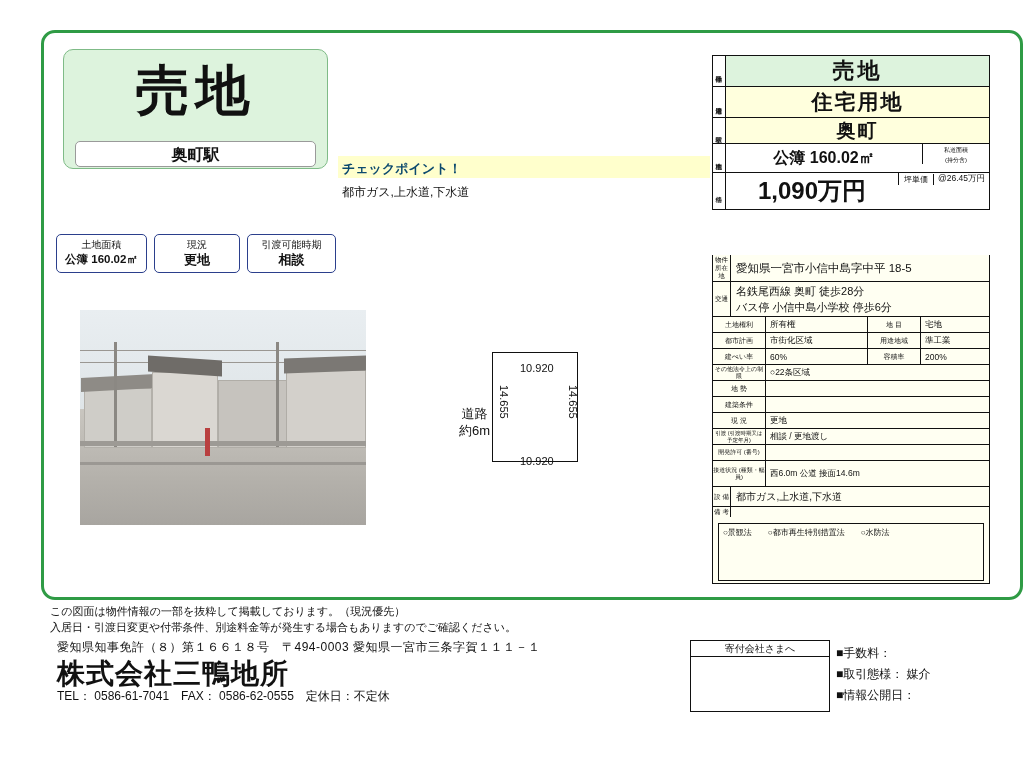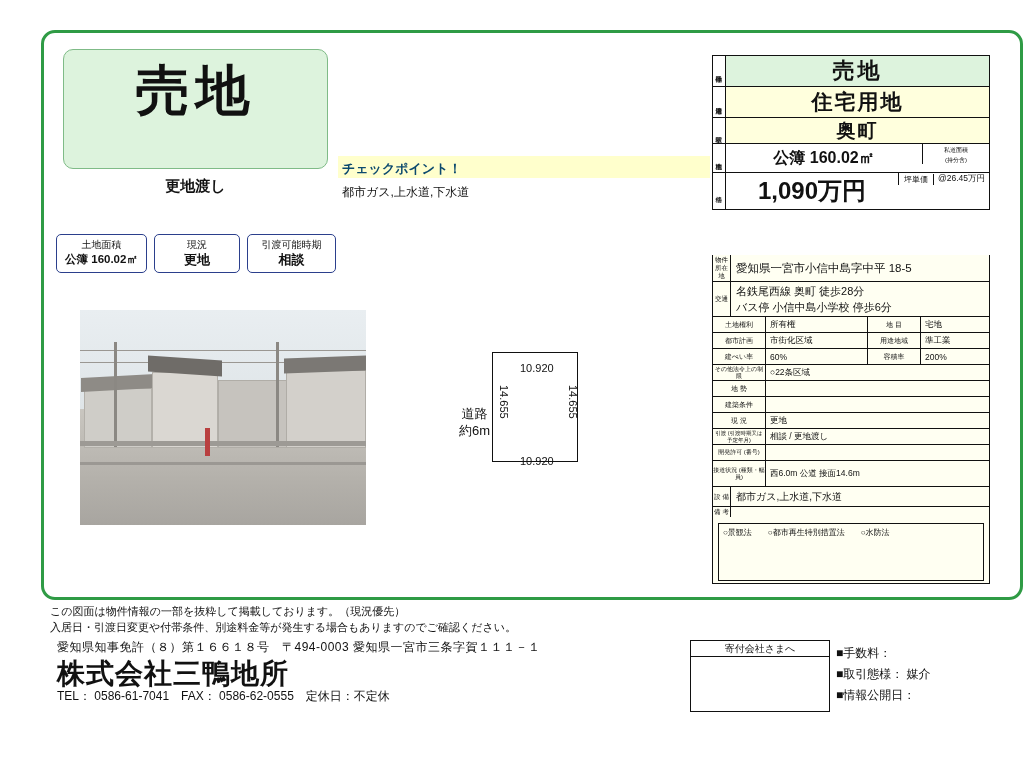--- a/index.html
+++ b/index.html
@@ -196,21 +196,21 @@
 </style>
 </head>
 <body>
 
 <div id="sheet">
 
   <div class="frame"></div>
 
   <div class="badge-box"></div>
   <div class="badge-title">売地</div>
-  <div class="handover">更地渡し</div>
+  <div class="badge-sub">奥町駅</div>
 
   <div class="spec-row">
     <div class="spec-box w1">
       <div class="spec-label">土地面積</div>
       <div class="spec-val small">公簿 160.02㎡</div>
     </div>
     <div class="spec-box w2">
       <div class="spec-label">現況</div>
       <div class="spec-val">更地</div>
     </div>

